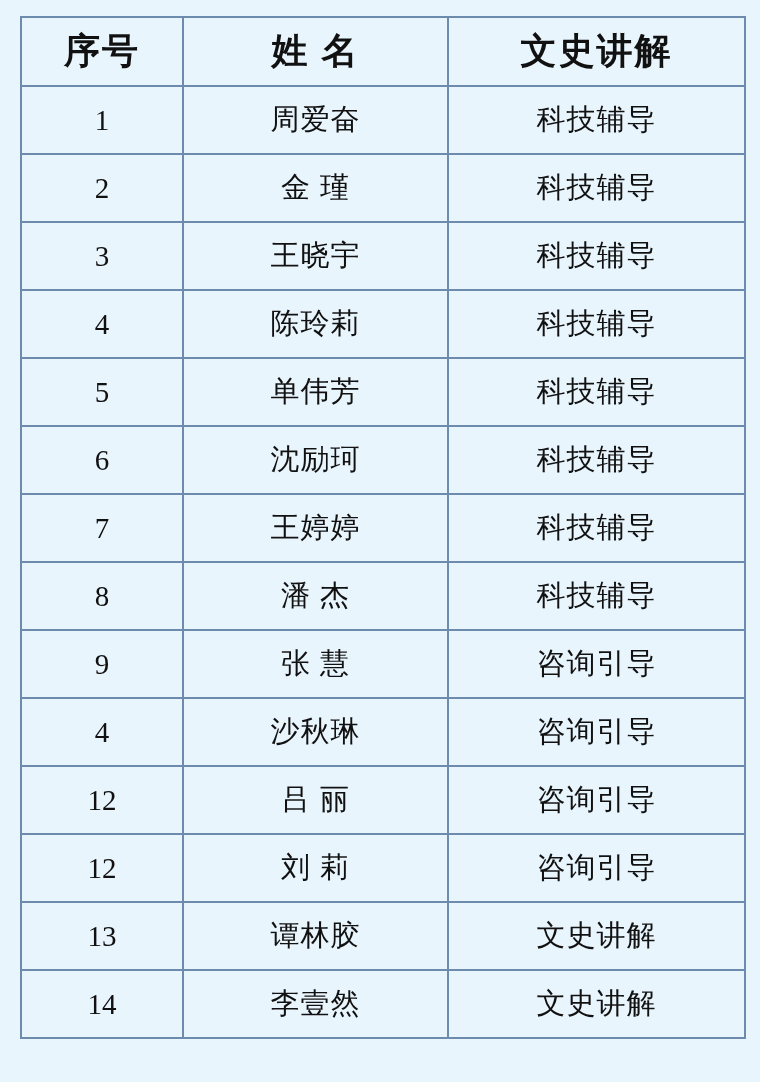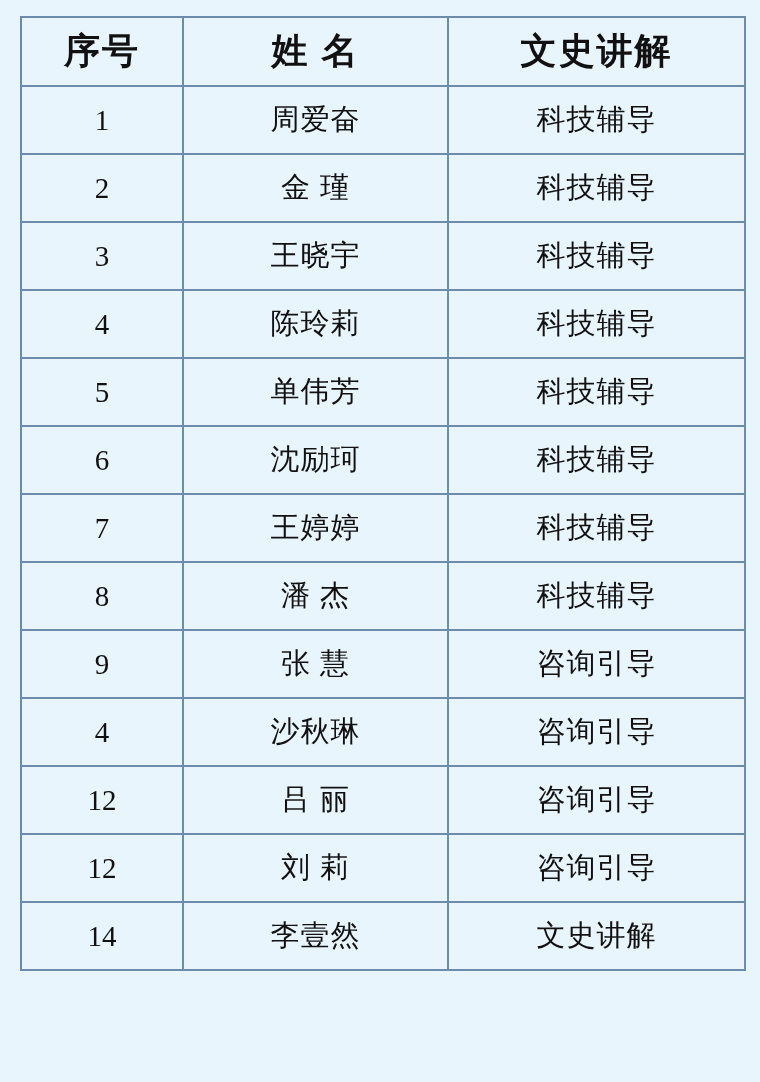--- a/index.html
+++ b/index.html
@@ -120,18 +120,23 @@
         <td class="cell-index">12</td>
         <td class="cell-name">吕 丽</td>
         <td class="cell-position">咨询引导</td>
       </tr>
       <tr>
         <td class="cell-index">12</td>
         <td class="cell-name">刘 莉</td>
         <td class="cell-position">咨询引导</td>
       </tr>
       <tr>
+        <td class="cell-index">13</td>
+        <td class="cell-name">谭林胶</td>
+        <td class="cell-position">文史讲解</td>
+      </tr>
+      <tr>
         <td class="cell-index">14</td>
         <td class="cell-name">李壹然</td>
         <td class="cell-position">文史讲解</td>
       </tr>
     </tbody>
 </table>
 
 </body></html>

